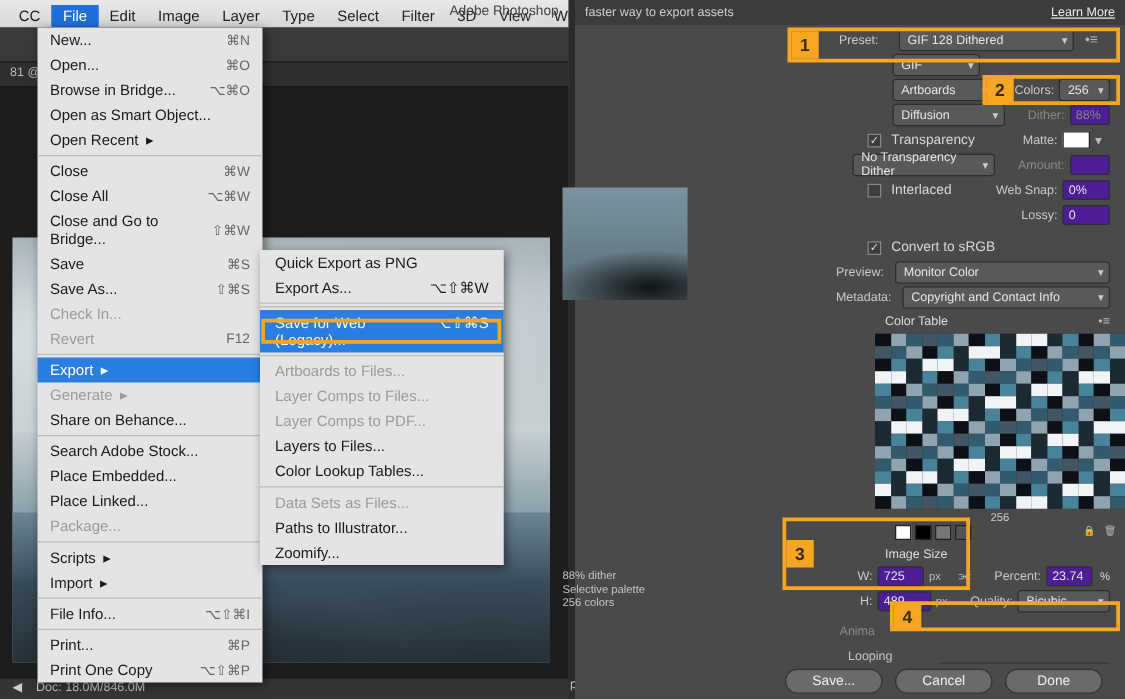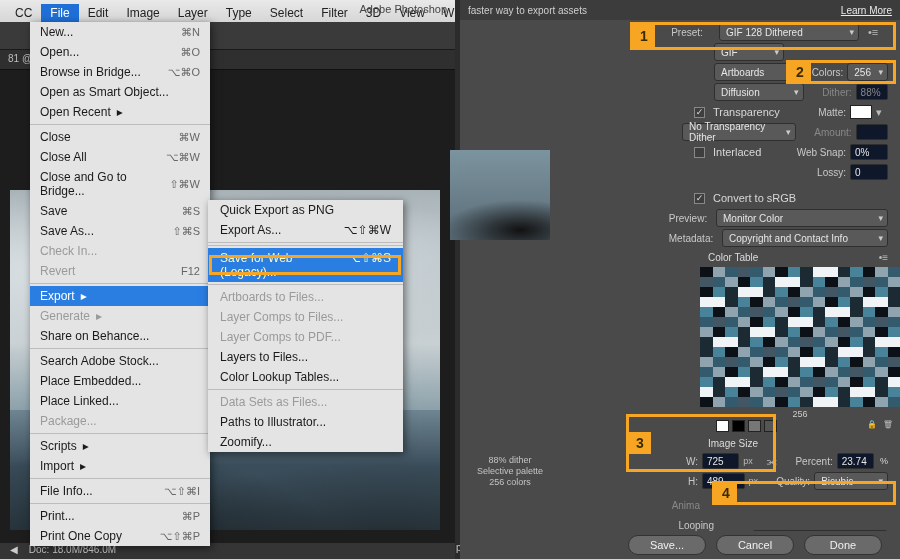--- a/index.html
+++ b/index.html
@@ -168,21 +168,21 @@
   .chk {
     width: 11px; height: 11px;
     border: 1px solid #888;
     display: inline-flex;
     align-items: center; justify-content: center;
     font-size: 9px;
     background: #3e3e3e;
   }
   .chk.on::before { content: "✓"; color: #ddd; }
   .num {
-    background: #0f172a;
+    background: #4c1d95;
     border: 1px solid #2f2f2f;
     color: #e6e6e6;
     font-size: 10px;
     height: 16px;
     width: 38px;
     padding: 0 4px;
     border-radius: 2px;
     display: inline-flex;
     align-items: center;
   }
@@ -214,21 +214,21 @@
       radial-gradient(ellipse 130px 50px at 70px 80px, #111 0%, rgba(17,17,17,0) 60%),
       linear-gradient(#7c949f, #5a6c77);
   }
 
   .info-col {
     position: absolute;
     bottom: 0; left: -10px;
     width: 120px;
     font-size: 9px;
     color: #c4c4c4;
-    display: flex; flex-direction: column; gap: 1px; align-items: center;
+    display: flex; flex-direction: column; gap: 1px; align-items: flex-start;
   }
   .readouts { position: absolute; bottom: -22px; left: -4px; font-size: 10px; color:#c4c4c4; display:flex; gap:26px; }
 
   .btnbar {
     position: absolute;
     left: 0; right: 0; bottom: 0; height: 28px;
     background: #4a4a4a;
     display: flex;
     justify-content: flex-end;
     align-items: center;

